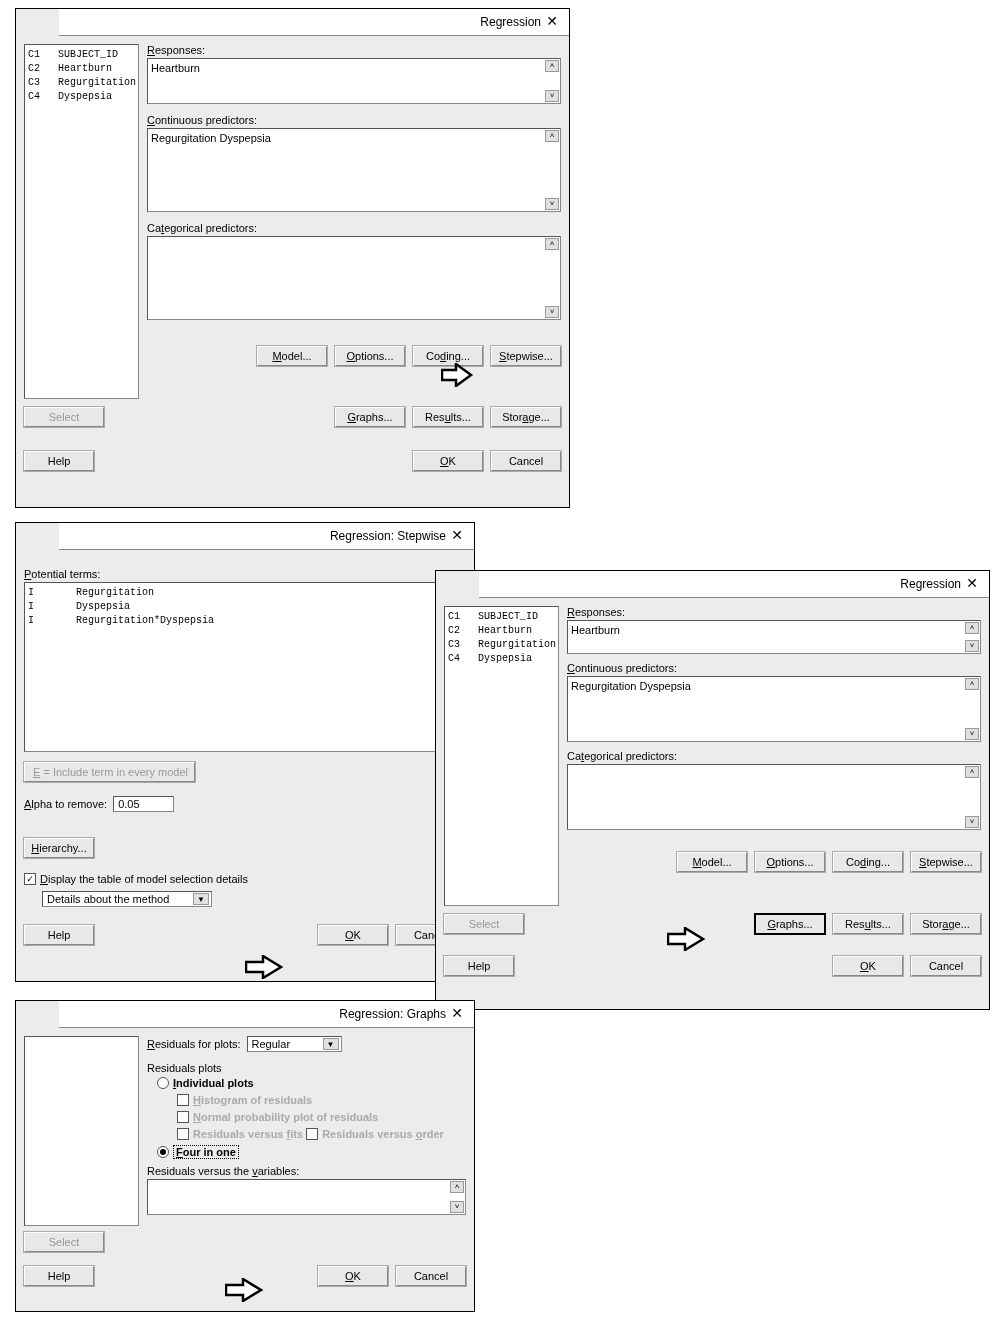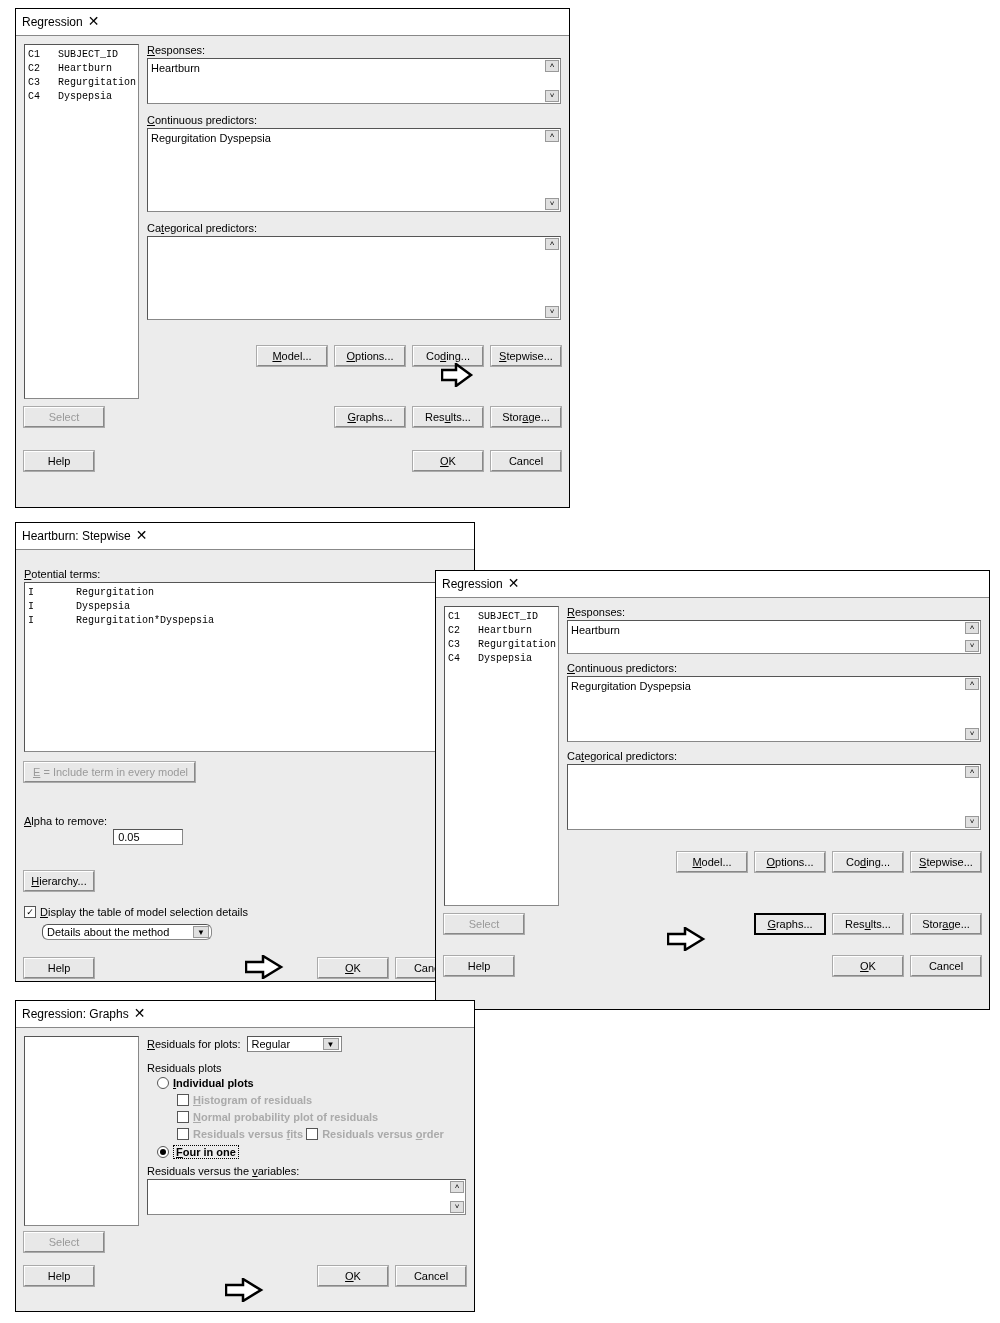--- a/index.html
+++ b/index.html
@@ -12,26 +12,27 @@
     color: #000;
     width: 1000px;
   }
   .dialog {
     position: absolute;
     background: #ececec;
     border: 1px solid #000;
   }
   .titlebar {
     display: flex;
-    justify-content: flex-start;
+    justify-content: flex-end;
     align-items: center;
     background: #fff;
     border-bottom: 1px solid #888;
     padding: 4px 6px;
     font-size: 12px;
+    margin-left: 43px;
   }
   .titlebar .title { font-weight: normal; }
   .close-btn {
     width: 22px;
     height: 18px;
     text-align: center;
     line-height: 16px;
     font-size: 14px;
     cursor: pointer;
   }
@@ -232,49 +233,49 @@
 </div>
 
 <div class="arrow-callout" style="left:441px; top:363px;">
   <svg width="34" height="24">
       <path d="M1 7 L15 7 L15 1 L30 12 L15 23 L15 17 L1 17 Z" fill="#fff" stroke="#000" stroke-width="2.5"></path>
     </svg>
 </div>
 
 <div class="dialog" style="left:15px; top:522px; width:460px; height:460px;">
   <div class="titlebar">
-    <span class="title">Heartburn: Stepwise</span>
+    <span class="title">Regression: Stepwise</span>
     <span class="close-btn">✕</span>
   </div>
   <div class="dlg-body">
     <div style="height:10px;"></div>
     <span class="lbl"><span class="ul-char">P</span>otential terms:</span>
     <div class="listbox" style="height:170px;">
       <div class="col-list" id="d2-terms">I       Regurgitation
 I       Dyspepsia
 I       Regurgitation*Dyspepsia</div>
     </div>
     <div style="margin-top:10px;">
       <span class="btn disabled" style="min-width:170px; text-align:left; padding-left:8px;"><span class="ul-char">E</span> = Include term in every model</span>
     </div>
     <div style="margin-top:14px; display:flex; align-items:center; gap:6px;">
       <span><span class="ul-char">A</span>lpha to remove:</span>
-      <span class="input" style="width:70px;margin-top:33px;">0.05</span>
+      <span class="input" style="width:61px;">0.05</span>
     </div>
     <div style="margin-top:26px;">
       <span class="btn"><span class="ul-char">H</span>ierarchy...</span>
     </div>
     <div style="margin-top:14px;">
       <span class="checkbox">
         <span class="box">✓</span>
         <span><span class="ul-char">D</span>isplay the table of model selection details</span>
       </span>
     </div>
     <div style="margin-top:6px; margin-left:18px;">
-      <span class="dropdown" style="min-width:170px;border-radius:6px;">Details about the method</span>
+      <span class="dropdown" style="min-width:170px;">Details about the method</span>
     </div>
     <div style="display:flex; justify-content:space-between; margin-top:18px;">
       <span class="btn">Help</span>
       <div style="display:flex; gap:8px;">
         <span class="btn"><span class="ul-char">O</span>K</span>
         <span class="btn">Cancel</span>
       </div>
     </div>
   </div>
 </div>

